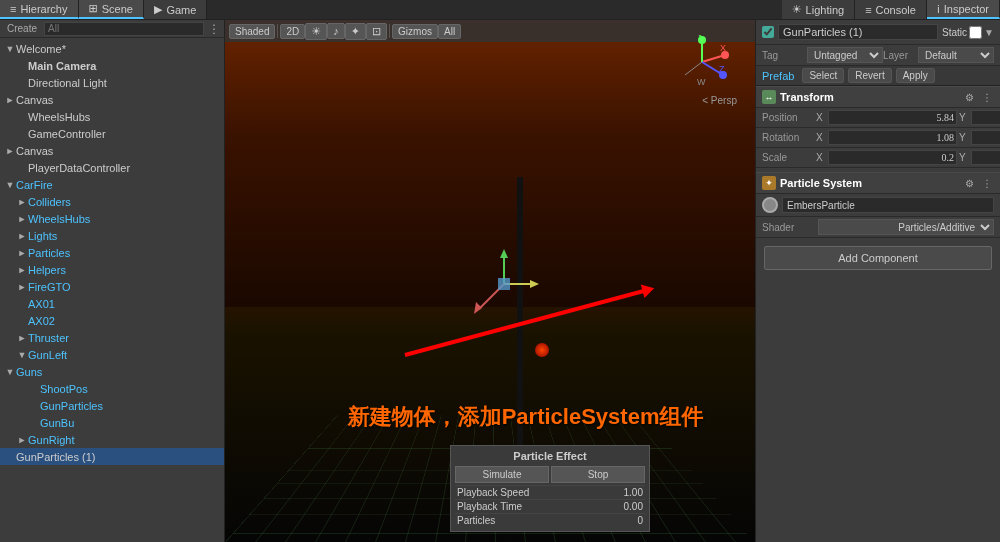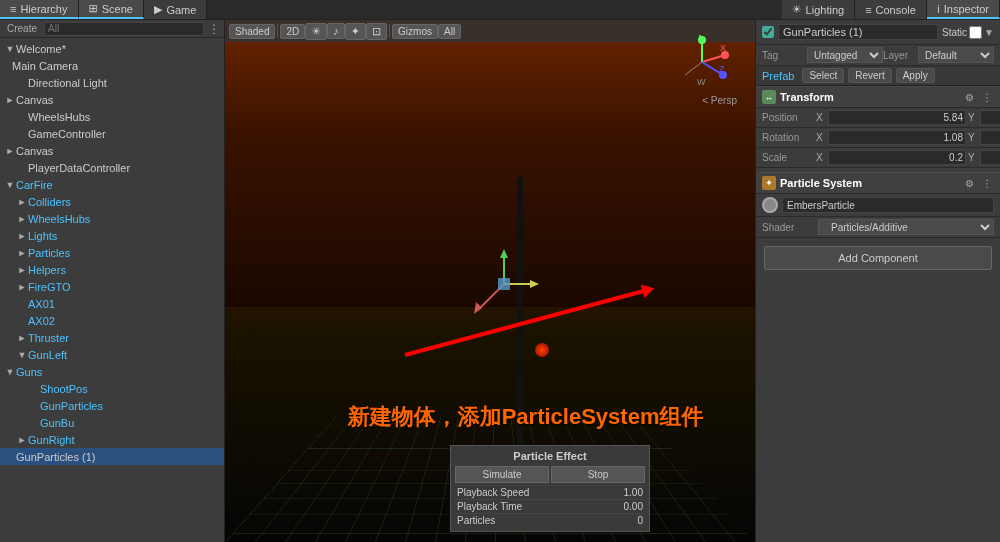--- a/index.html
+++ b/index.html
@@ -321,20 +321,21 @@
     }
     .tr-input {
       flex: 1;
       background: #2a2a2a;
       border: 1px solid #444;
       color: #ccc;
       font-size: 10px;
       padding: 1px 2px;
       height: 15px;
       text-align: right;
+      font-family: Liberation Serif, serif;
     }
     .particle-system-row {
       display: flex;
       align-items: center;
       padding: 3px 6px;
       border-bottom: 1px solid #2a2a2a;
       gap: 4px;
     }
     .ps-circle {
       width: 16px;
@@ -365,22 +366,23 @@
       font-size: 10px;
       width: 52px;
       flex-shrink: 0;
     }
     .shader-select {
       flex: 1;
       background: #4a4a4a;
       border: 1px solid #555;
       color: #ccc;
       font-size: 10px;
-      padding: 1px 8px;
+      padding: 1px 2px;
       height: 16px;
+      text-align: right;
     }
     .add-component-btn {
       margin: 8px;
       background: #4a4a4a;
       border: 1px solid #666;
       color: #ccc;
       font-size: 11px;
       padding: 5px 0;
       cursor: pointer;
       width: calc(100% - 16px);
@@ -500,21 +502,21 @@
       <button>Create</button>
       <input type="text" placeholder="All" style="">
       <span style="font-size:12px;color:#aaa;cursor:pointer;">⋮</span>
     </div>
     <div class="hierarchy-content">
 
       <div class="tree-item" style="padding-left:4px;">
         <span class="arrow down"></span>
         <span class="label">Welcome*</span>
       </div>
-      <div class="tree-item" style="padding-left:0;">
+      <div class="tree-item" style="padding-left:16px;font-weight:bold;">
         <span class="arrow empty"></span>
         <span class="label">Main Camera</span>
       </div>
       <div class="tree-item" style="padding-left:16px;">
         <span class="arrow empty"></span>
         <span class="label">Directional Light</span>
       </div>
       <div class="tree-item" style="padding-left:4px;">
         <span class="arrow right"></span>
         <span class="label">Canvas</span>

